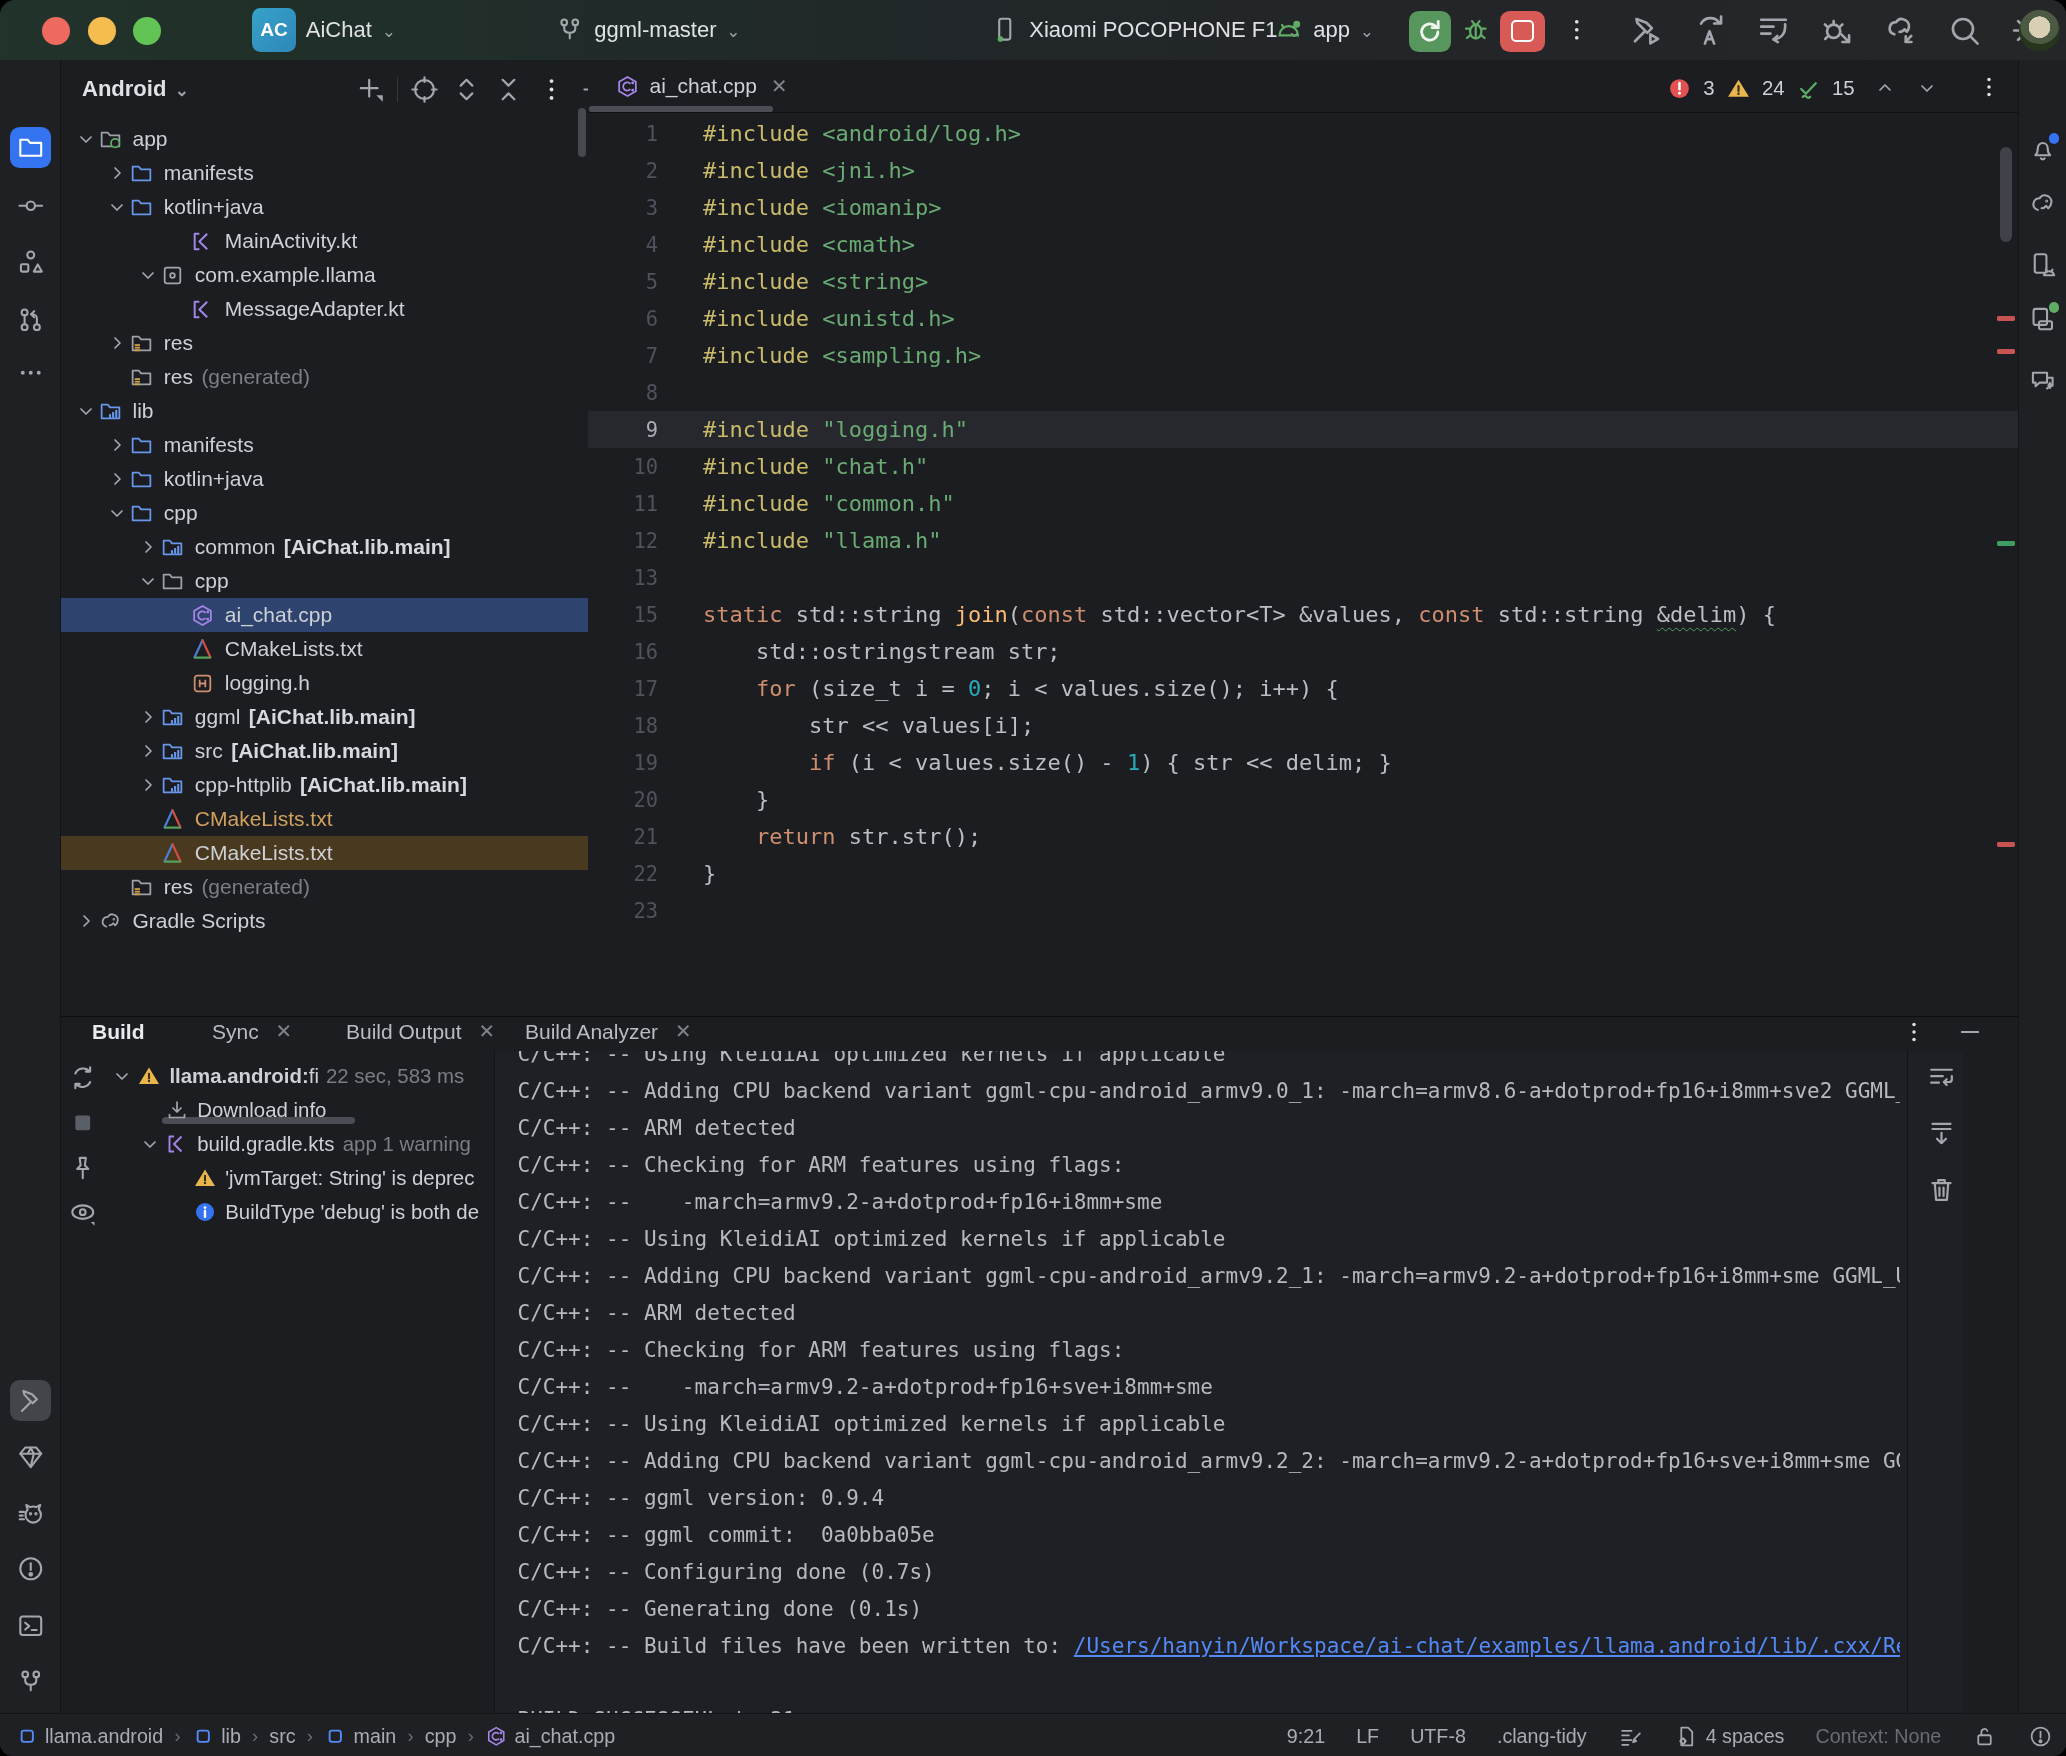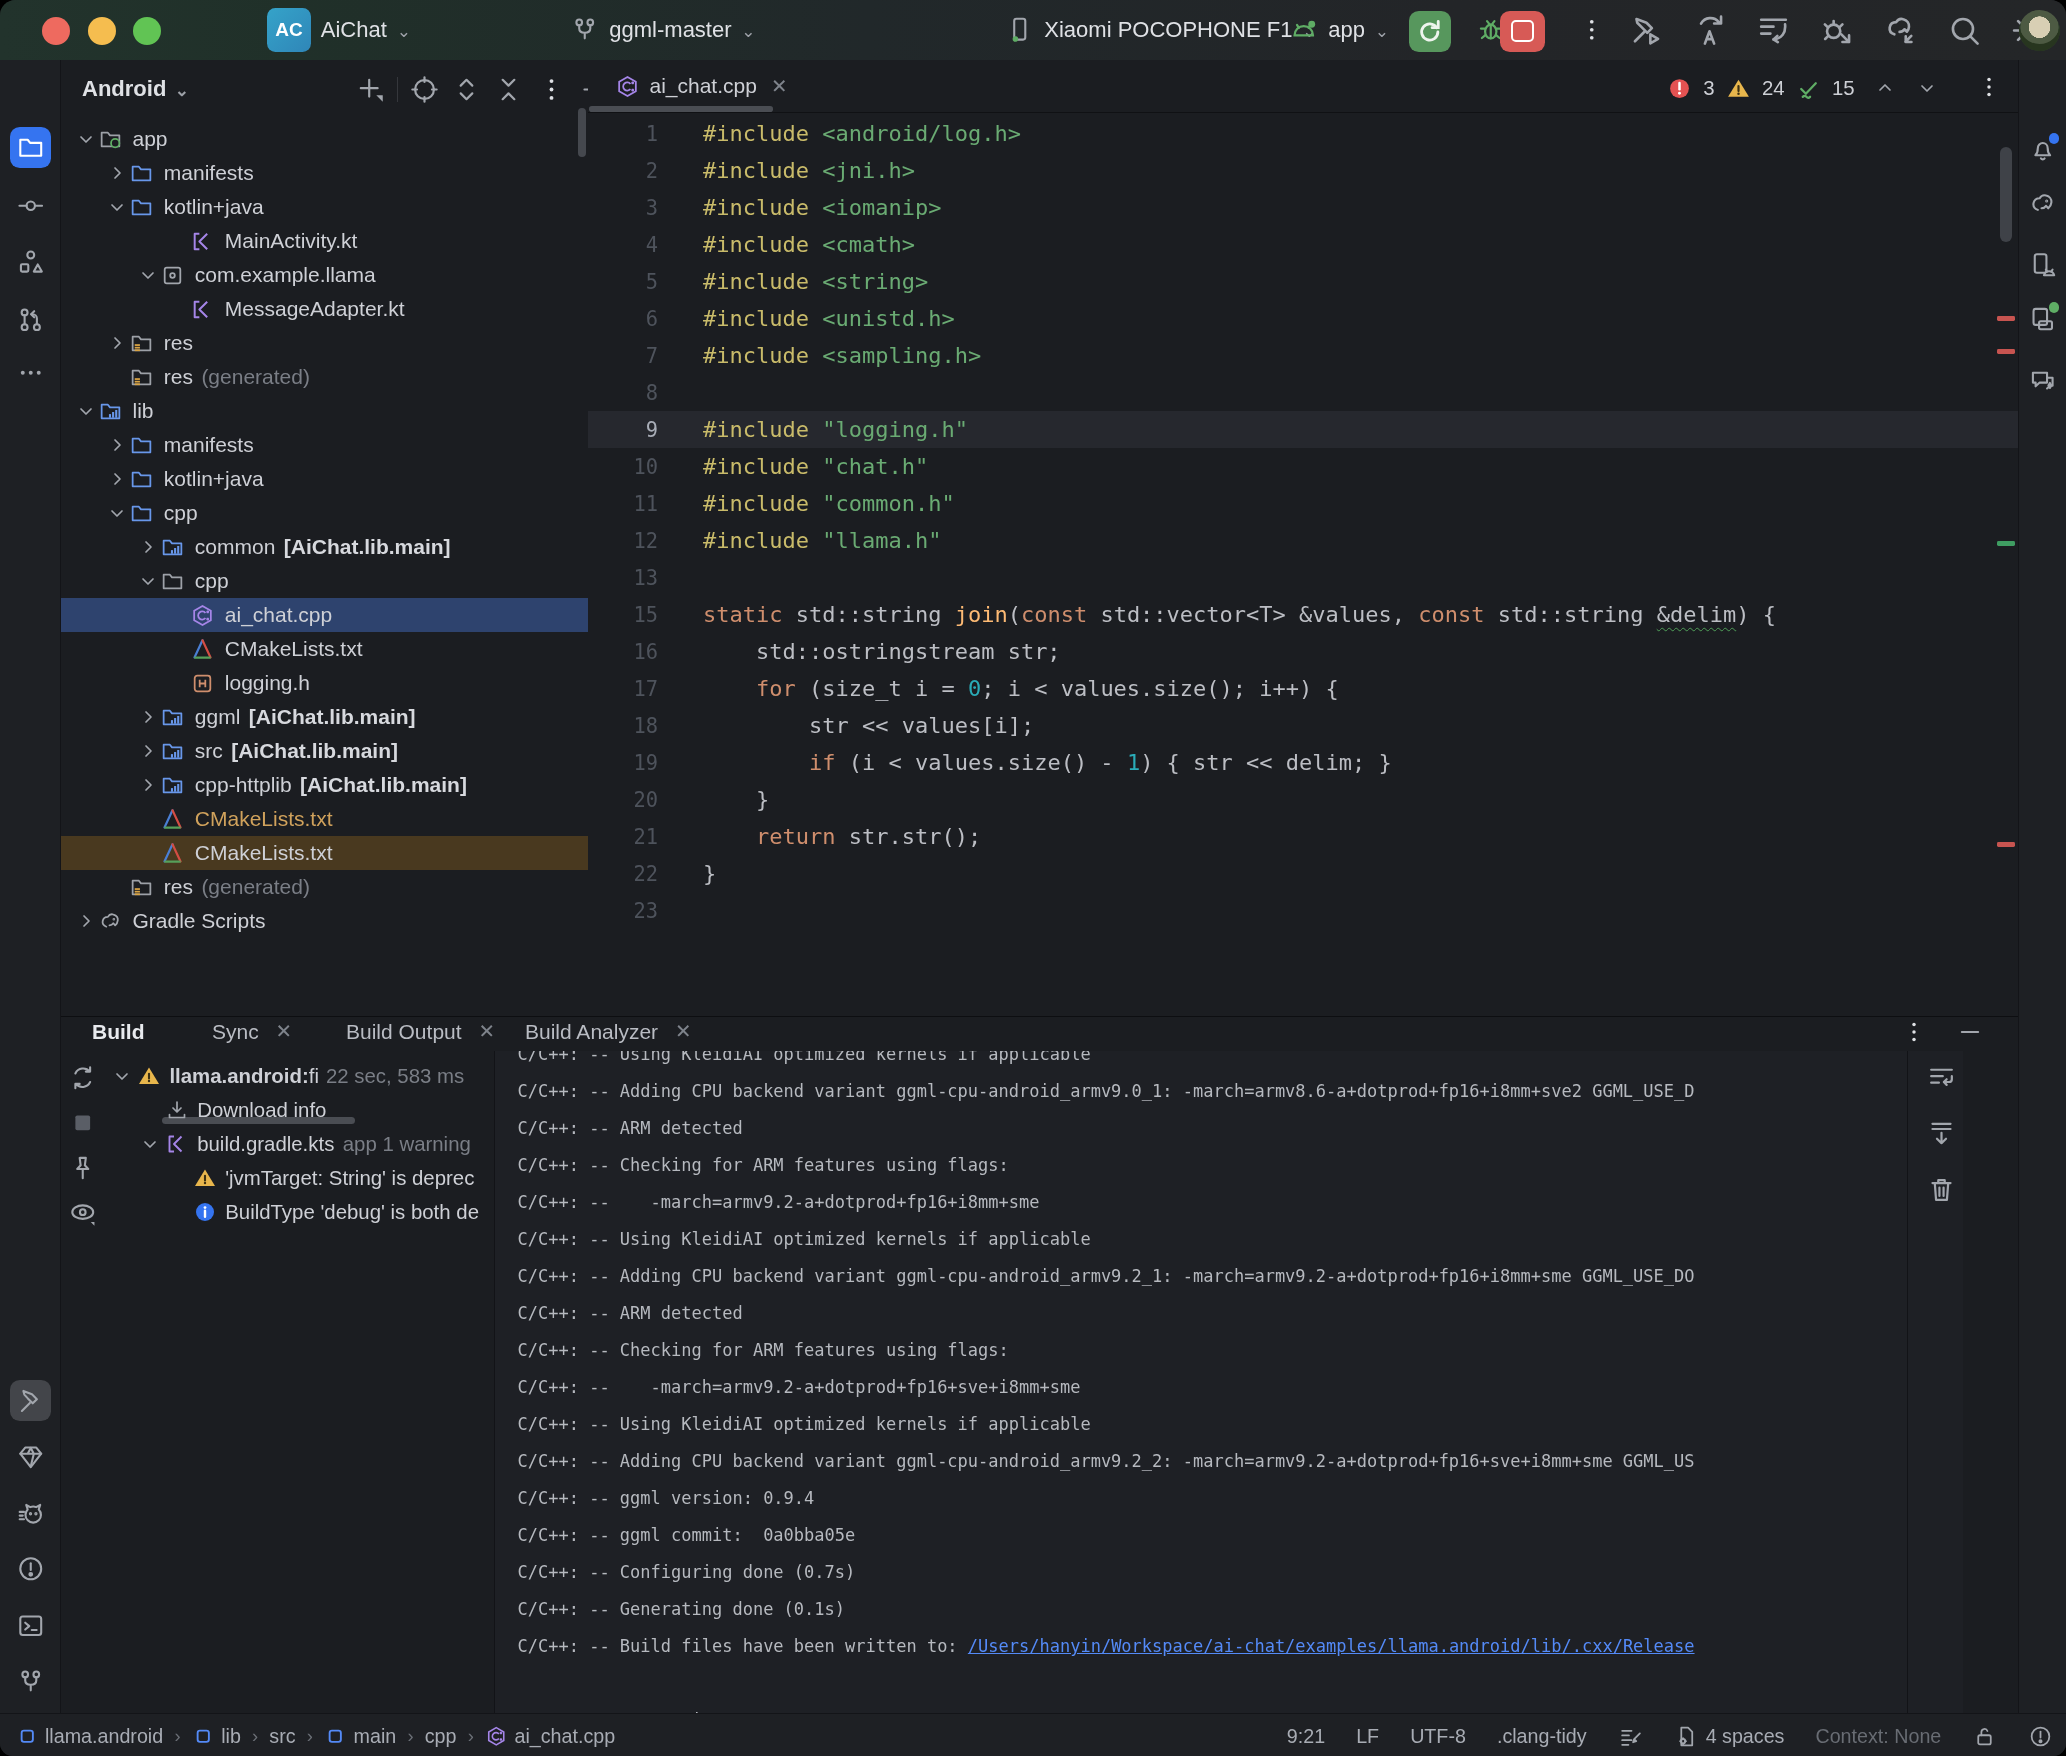--- a/index.html
+++ b/index.html
@@ -6,21 +6,21 @@
   body{width:2066px;height:1757px;font-family:"Liberation Sans",sans-serif;-webkit-font-smoothing:antialiased;}
   .window{position:absolute;inset:0;background:#1b1d21;border-radius:15.5px 15.5px 12.7px 12.7px;overflow:hidden;}
 
   
   .titlebar{position:absolute;left:0;top:0;width:2066px;height:60px;
     background:linear-gradient(90deg,#22332c 0%,#203029 14%,#21282a 42%,#232528 70%,#242628 100%);
     border-bottom:0.7px solid #111215;}
   .traffic{position:absolute;left:42px;top:17px;display:flex;gap:17.6px;}
   .traffic div{width:28px;height:28px;border-radius:50%;}
   .tl-red{background:#ee6a5f;} .tl-yellow{background:#f5bd4f;} .tl-green{background:#61c454;}
-  .tb-item{position:absolute;top:0;height:60px;display:flex;align-items:center;gap:9.8px;color:#dfe1e5;font-size:22px;margin-left:15px;}
+  .tb-item{position:absolute;top:0;height:60px;display:flex;align-items:center;gap:9.8px;color:#dfe1e5;font-size:22px;}
   .ac-badge{width:44px;height:44px;border-radius:8.4px;background:linear-gradient(135deg,#35a3c9,#2f86b8);
     color:#fff;font-weight:700;font-size:19px;display:flex;align-items:center;justify-content:center;}
   .chev{color:#9da1a8;font-size:17px;transform:translateY(1.4px);}
   .dim-ic{width:29.5px;height:29.5px;position:relative;}
   .dim-ic svg{width:100%;height:100%;}
   .run-btn{position:absolute;left:1409px;top:10.5px;width:42px;height:41px;border-radius:9.8px;background:#57975d;
     display:flex;align-items:center;justify-content:center;}
   .stop-btn{position:absolute;left:1500px;top:10.5px;width:45px;height:41px;border-radius:9.8px;background:#d75a56;
     display:flex;align-items:center;justify-content:center;}
   .stop-btn .sq{width:18.3px;height:18.3px;border:2.8px solid #fff;border-radius:4.9px;}
@@ -97,21 +97,21 @@
   .bp-lefticons .dim-ic{width:29.5px;height:29.5px;}
   .btree{position:absolute;left:45px;top:42px;width:388px;overflow:hidden;}
   .btree-row{height:34px;display:flex;align-items:center;color:#ced0d6;font-size:20.4px;white-space:nowrap;}
   .btree-row .tchev{width:24px;flex:0 0 24px;height:24px;}
   .btree-row .ticon{width:24px;flex:0 0 24px;height:24px;margin:0 8.4px 0 2.8px;}
   .btree-row svg{width:100%;height:100%;}
   .bt-time{color:#7a7e86;margin-left:7px;}
   .bt-suffix{color:#7a7e86;margin-left:8.4px;}
   .console{position:absolute;left:433px;top:34px;width:1468px;height:664px;background:#1e2025;border-left:0.7px solid #121317;overflow:hidden;}
   .console-inner{position:absolute;left:22.5px;top:-15.5px;right:63px;}
-  .con-line{height:37px;display:flex;align-items:center;font-family:"DejaVu Sans Mono",monospace;font-size:17px;color:#b6b9bf;white-space:pre;overflow:hidden;}
+  .con-line{height:37px;display:flex;align-items:center;font-family:"DejaVu Sans Mono",monospace;font-size:21px;color:#b6b9bf;white-space:pre;overflow:hidden;}
   .con-link{color:#548af7;text-decoration:underline;}
   .con-icons{position:absolute;right:5.6px;top:11.2px;display:flex;flex-direction:column;gap:25px;}
   .con-icons .dim-ic{width:31px;height:31px;}
   .con-sep{position:absolute;right:55px;top:0;width:0.7px;height:100%;background:#121317;}
 
   
   .statusbar{position:absolute;left:0;top:1713px;width:2066px;height:44px;background:#1e2024;border-top:0.7px solid #131418;
     display:flex;align-items:center;color:#a8acb4;font-size:19.7px;}
   .crumbs{display:flex;align-items:center;gap:11.2px;margin-left:15.5px;}
   .crumb{display:flex;align-items:center;gap:7px;}

